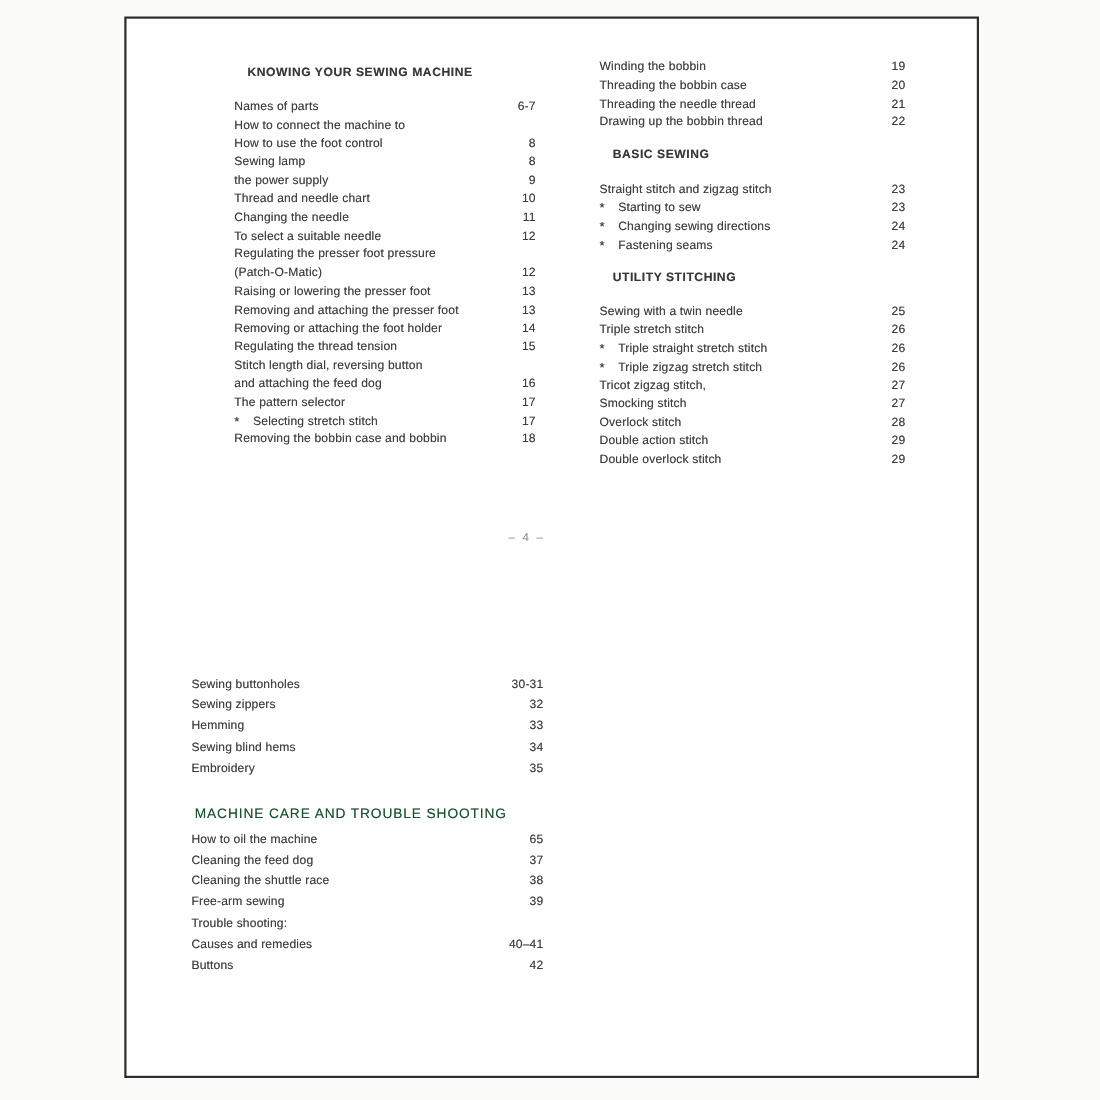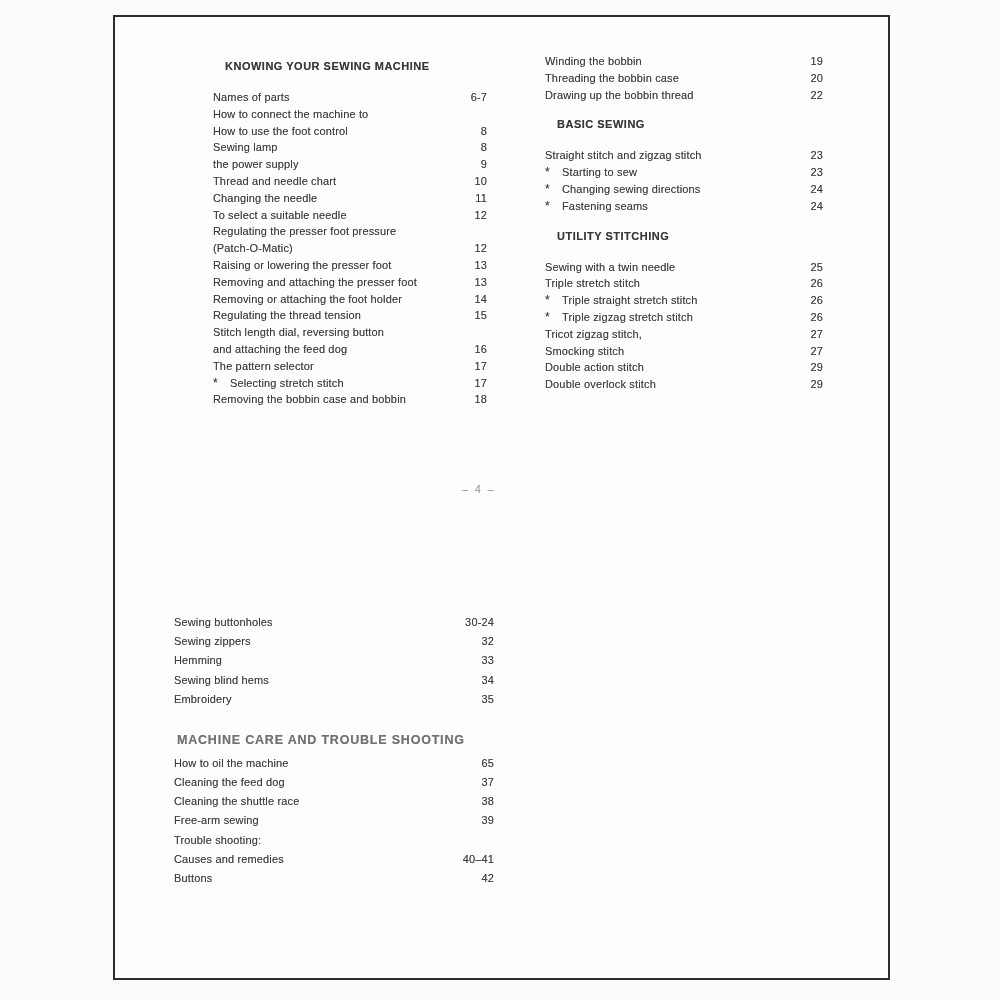--- a/index.html
+++ b/index.html
@@ -17,22 +17,22 @@
     border:2px solid #2d2d2d;
     box-sizing:border-box;
   }
   .heading {
     font-size:11px; font-weight:bold; letter-spacing:0.5px;
     margin:12px; color:#383838;
     white-space:nowrap;
     text-shadow:0 0 0.4px rgba(56,56,56,0.55);
   }
   .heading-sub {
-    font-size:12.5px; font-weight:700; letter-spacing:0.8px;
-    margin:0; color:#737373; white-space:nowrap;
+    font-size:12.5px; font-weight:400; letter-spacing:0.8px;
+    margin:0; color:#14532d; white-space:nowrap;
     text-shadow:0 0 0.4px rgba(60,60,60,0.5);
   }
   .col-left  { position:absolute; left:98px;  top:31px; width:274px; }
   .col-left .heading { margin-bottom:17px; }
   .col-right { position:absolute; left:430px; top:36px; width:278px; }
   .col-right .heading { margin-top:15px; margin-bottom:17px; }
   .bottom    { position:absolute; left:59px;  top:596px; width:320px; }
   .bottom .heading-sub { margin-top:24px; margin-bottom:7px; padding-left:3px; }
 
   .toc-row {
@@ -177,20 +177,25 @@
             <span class="lab">Winding the bobbin</span>
             <span class="leader sparse"></span>
             <span class="pg">19</span>
           </div>
           <div class="toc-row">
             <span class="lab">Threading the bobbin case</span>
             <span class="leader sparse"></span>
             <span class="pg">20</span>
           </div>
           <div class="toc-row">
+            <span class="lab">Threading the needle thread</span>
+            <span class="leader sparse"></span>
+            <span class="pg">21</span>
+          </div>
+          <div class="toc-row">
             <span class="lab">Drawing up the bobbin thread</span>
             <span class="leader sparse"></span>
             <span class="pg">22</span>
           </div>
         </div>
       <h2 class="heading">BASIC SEWING</h2>
       <div>
           <div class="toc-row">
             <span class="lab">Straight stitch and zigzag stitch</span>
             <span class="leader sparse"></span>
@@ -243,40 +248,45 @@
             <span class="lab">Tricot zigzag stitch,</span>
             <span class="leader sparse"></span>
             <span class="pg">27</span>
           </div>
           <div class="toc-row">
             <span class="lab">Smocking stitch</span>
             <span class="leader sparse"></span>
             <span class="pg">27</span>
           </div>
           <div class="toc-row">
+            <span class="lab">Overlock stitch</span>
+            <span class="leader sparse"></span>
+            <span class="pg">28</span>
+          </div>
+          <div class="toc-row">
             <span class="lab">Double action stitch</span>
             <span class="leader sparse"></span>
             <span class="pg">29</span>
           </div>
           <div class="toc-row">
             <span class="lab">Double overlock stitch</span>
             <span class="leader sparse"></span>
             <span class="pg">29</span>
           </div>
         </div>
     </section>
 
     <div class="pageno">– 4 –</div>
 
     <section class="bottom">
       <div>
           <div class="toc-row">
             <span class="lab">Sewing buttonholes</span>
             <span class="leader dense"></span>
-            <span class="pg">30-24</span>
+            <span class="pg">30-31</span>
           </div>
           <div class="toc-row">
             <span class="lab">Sewing zippers</span>
             <span class="leader dense"></span>
             <span class="pg">32</span>
           </div>
           <div class="toc-row">
             <span class="lab">Hemming</span>
             <span class="leader dense"></span>
             <span class="pg">33</span>

